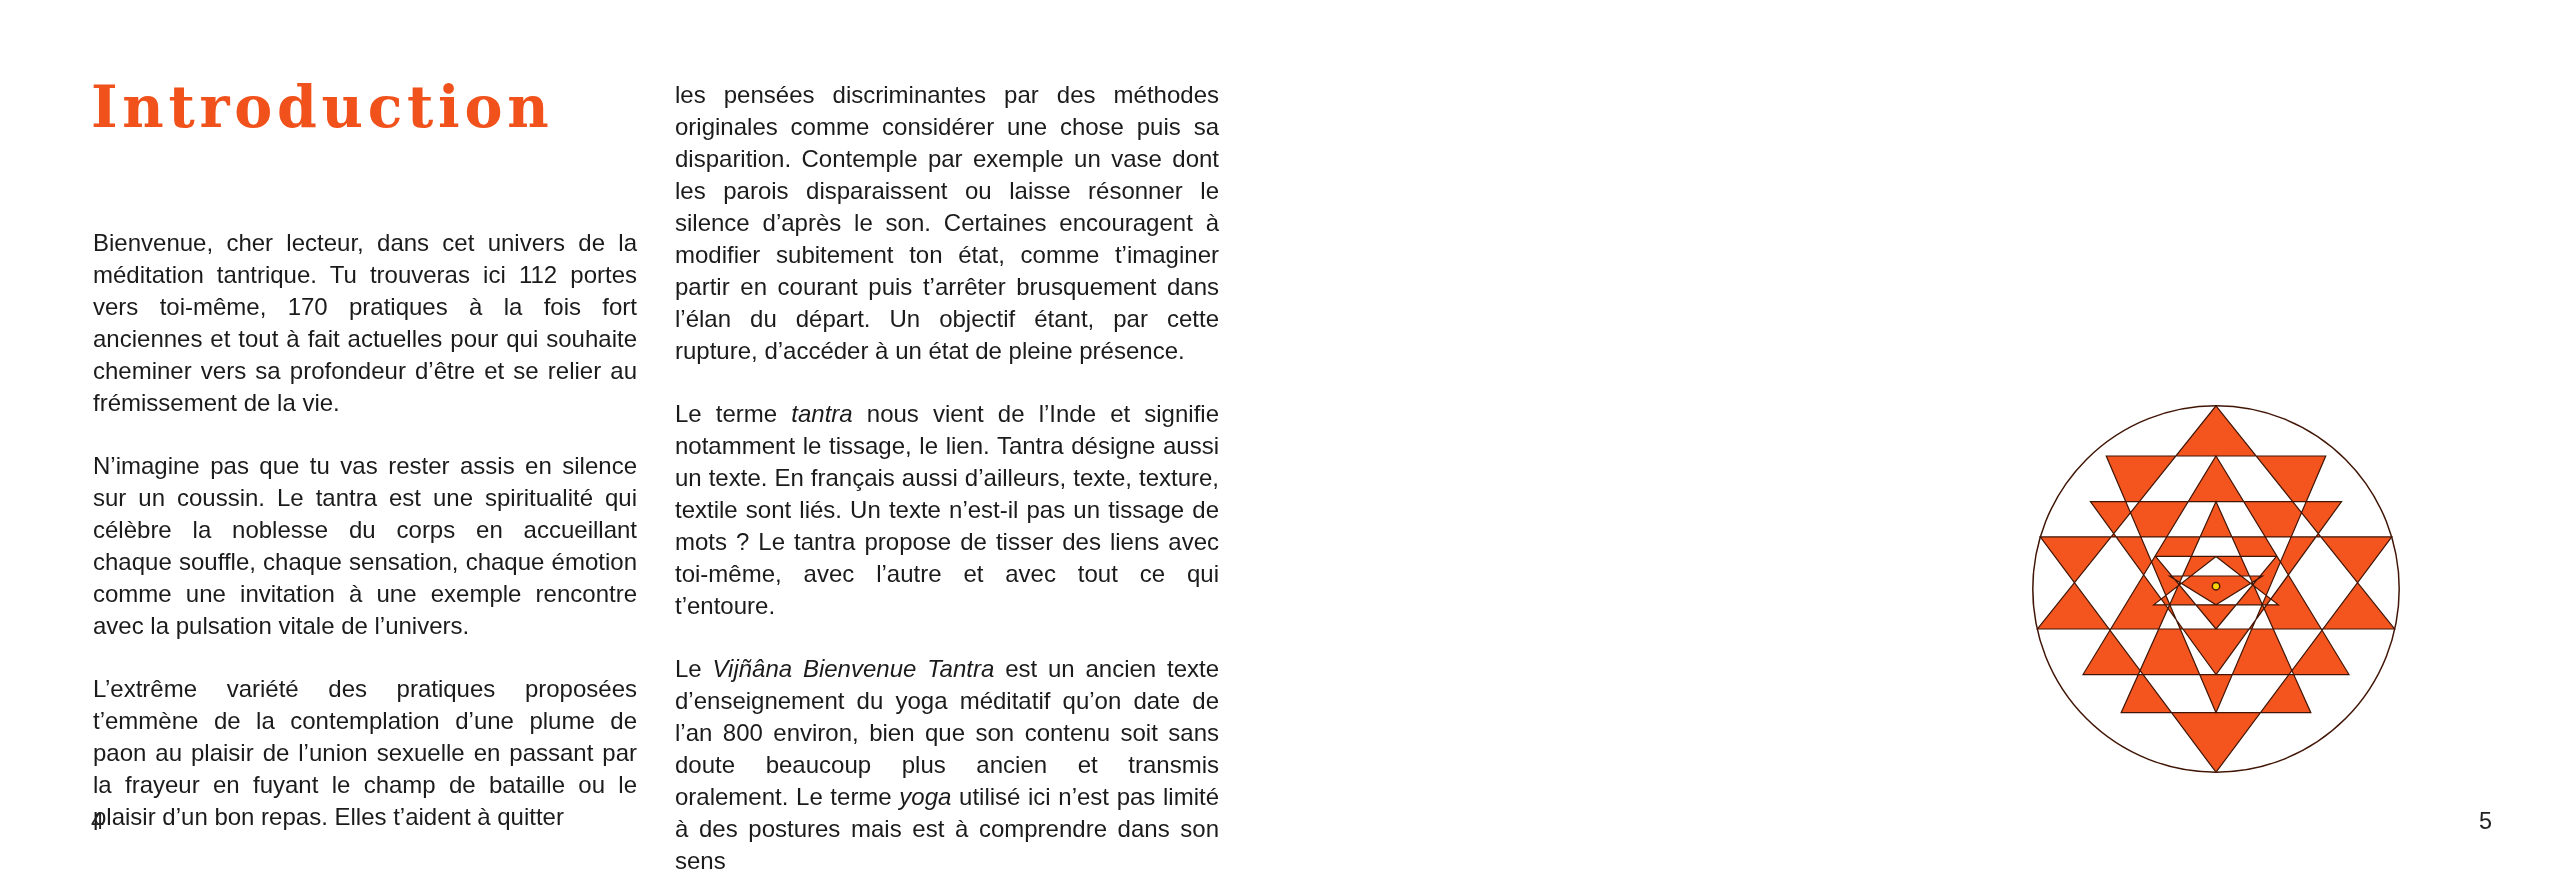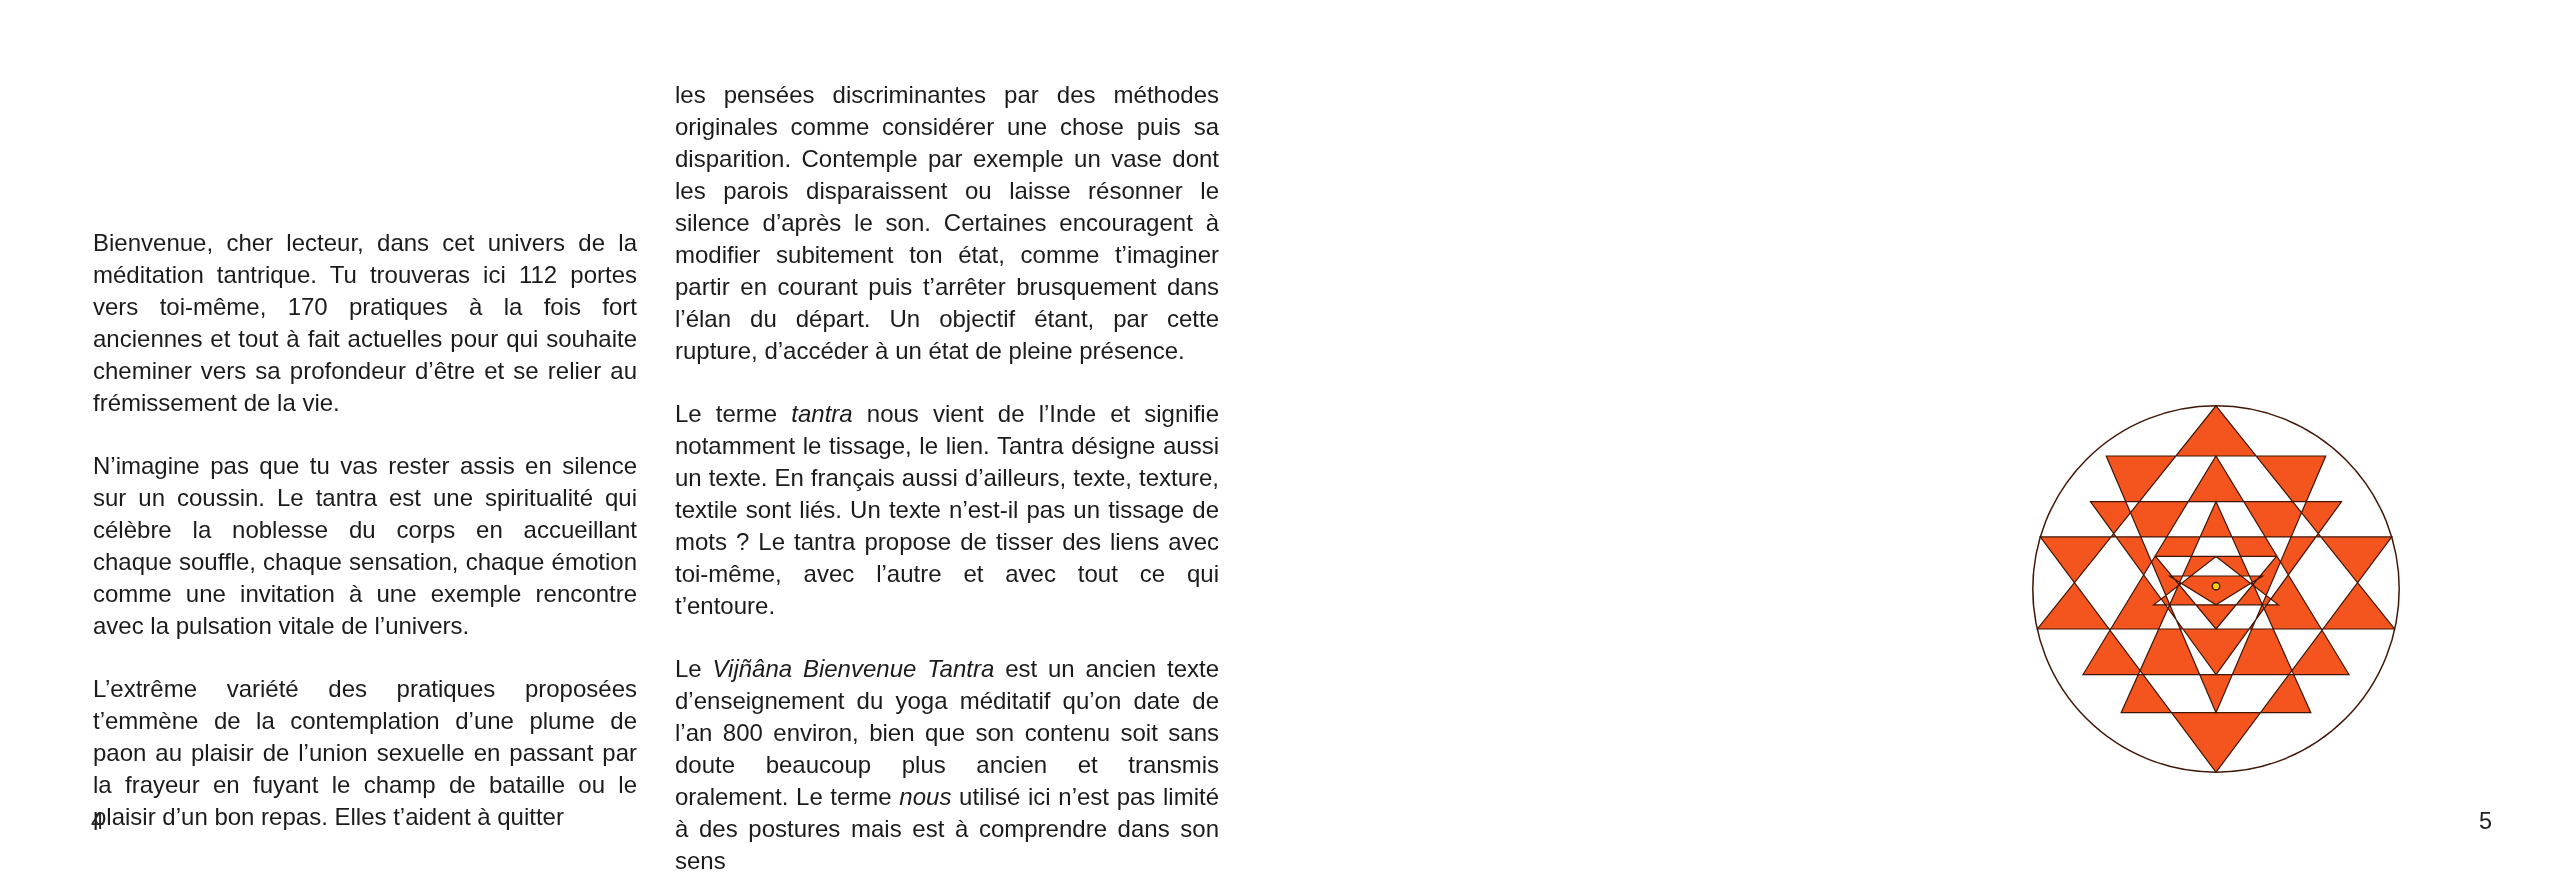--- a/index.html
+++ b/index.html
@@ -81,31 +81,32 @@
   .bindu {
     fill: var(--c-bindu_fill, #ffd400);
     stroke: var(--c-yantra_stroke, #401505);
     stroke-width: 1.5;
   }
 </style>
 </head>
 <body>
 
 <section class="page page-left">
+  <h1 class="chapter-title">Introduction</h1>
 
   <div class="col col-1a">
     <p>Bienvenue, cher lecteur, dans cet univers de la méditation tantrique. Tu trouveras ici 112 portes vers toi-même, 170 pratiques à la fois fort anciennes et tout à fait actuelles pour qui souhaite cheminer vers sa profondeur d’être et se relier au frémissement de la vie.</p>
     <p>N’imagine pas que tu vas rester assis en silence sur un coussin. Le tantra est une spiritualité qui célèbre la noblesse du corps en accueillant chaque souffle, chaque sensation, chaque émotion comme une invitation à une exemple rencontre avec la pulsation vitale de l’univers.</p>
     <p>L’extrême variété des pratiques proposées t’emmène de la contemplation d’une plume de paon au plaisir de l’union sexuelle en passant par la frayeur en fuyant le champ de bataille ou le plaisir d’un bon repas. Elles t’aident à quitter</p>
   </div>
 
   <div class="col col-1b">
     <p>les pensées discriminantes par des méthodes originales comme considérer une chose puis sa disparition. Contemple par exemple un vase dont les parois disparaissent ou laisse résonner le silence d’après le son. Certaines encouragent à modifier subitement ton état, comme t’imaginer partir en courant puis t’arrêter brusquement dans l’élan du départ. Un objectif étant, par cette rupture, d’accéder à un état de pleine présence.</p>
     <p>Le terme <i>tantra</i> nous vient de l’Inde et signifie notamment le tissage, le lien. Tantra désigne aussi un texte. En français aussi d’ailleurs, texte, texture, textile sont liés. Un texte n’est-il pas un tissage de mots ? Le tantra propose de tisser des liens avec toi-même, avec l’autre et avec tout ce qui t’entoure.</p>
-    <p>Le <i>Vijñâna Bienvenue Tantra</i> est un ancien texte d’enseignement du yoga méditatif qu’on date de l’an 800 environ, bien que son contenu soit sans doute beaucoup plus ancien et transmis oralement. Le terme <i>nous</i> utilisé ici n’est pas limité à des postures mais est à comprendre dans son sens</p>
+    <p>Le <i>Vijñâna Bienvenue Tantra</i> est un ancien texte d’enseignement du yoga méditatif qu’on date de l’an 800 environ, bien que son contenu soit sans doute beaucoup plus ancien et transmis oralement. Le terme <i>yoga</i> utilisé ici n’est pas limité à des postures mais est à comprendre dans son sens</p>
   </div>
 </section>
 
 <section class="page page-right">
   
 
   
 </section>
 
 <div class="yantra-wrap">

